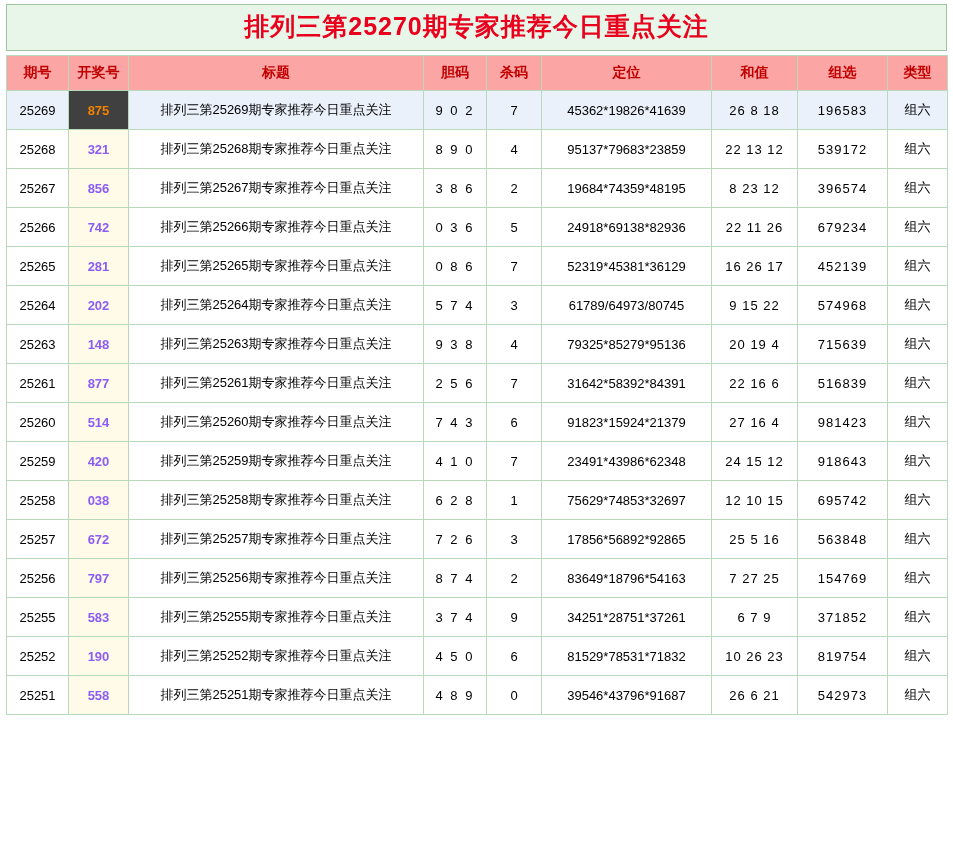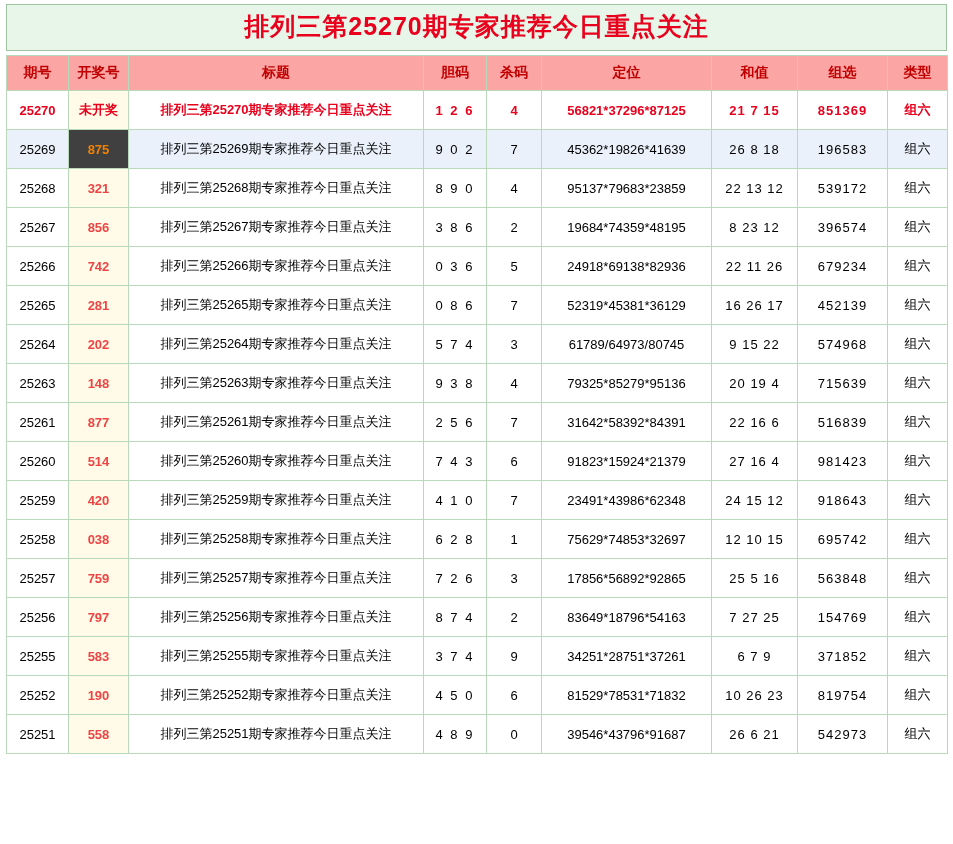--- a/index.html
+++ b/index.html
@@ -59,21 +59,21 @@
   col.c-open    { width: 60px; }
   col.c-title   { width: 295px; }
   col.c-dan     { width: 63px; }
   col.c-sha     { width: 55px; }
   col.c-ding    { width: 170px; }
   col.c-he      { width: 86px; }
   col.c-zu      { width: 90px; }
   col.c-type    { width: 60px; }
 
   td.issue { font-size: 13px; }
-  td.open  { font-weight: bold; color: #ef4444; background: #fffbe8; }
+  td.open  { font-weight: bold; color: #8b5cf6; background: #fffbe8; }
   td.title { text-align: center; font-size: 13px; }
   td.dan   { letter-spacing: 2px; }
   td.sha   { }
   td.ding  { font-size: 13px; }
   td.he    { letter-spacing: 1px; }
   td.zu    { letter-spacing: 1px; }
   td.type  { }
 
   
   tr.current td { color: #e8001c; font-weight: bold; }
@@ -112,31 +112,20 @@
         <th>标题</th>
         <th>胆码</th>
         <th>杀码</th>
         <th>定位</th>
         <th>和值</th>
         <th>组选</th>
         <th>类型</th>
       </tr>
     </thead>
     <tbody id="tbody">
-        <tr class="current">
-          <td class="issue">25270</td>
-          <td class="open">未开奖</td>
-          <td class="title">排列三第25270期专家推荐今日重点关注</td>
-          <td class="dan">1 2 6</td>
-          <td class="sha">4</td>
-          <td class="ding">56821*37296*87125</td>
-          <td class="he">21 7 15</td>
-          <td class="zu">851369</td>
-          <td class="type">组六</td>
-        </tr>
         <tr class="alt">
           <td class="issue">25269</td>
           <td class="open">875</td>
           <td class="title">排列三第25269期专家推荐今日重点关注</td>
           <td class="dan">9 0 2</td>
           <td class="sha">7</td>
           <td class="ding">45362*19826*41639</td>
           <td class="he">26 8 18</td>
           <td class="zu">196583</td>
           <td class="type">组六</td>
@@ -246,21 +235,21 @@
           <td class="title">排列三第25258期专家推荐今日重点关注</td>
           <td class="dan">6 2 8</td>
           <td class="sha">1</td>
           <td class="ding">75629*74853*32697</td>
           <td class="he">12 10 15</td>
           <td class="zu">695742</td>
           <td class="type">组六</td>
         </tr>
         <tr>
           <td class="issue">25257</td>
-          <td class="open">759</td>
+          <td class="open">672</td>
           <td class="title">排列三第25257期专家推荐今日重点关注</td>
           <td class="dan">7 2 6</td>
           <td class="sha">3</td>
           <td class="ding">17856*56892*92865</td>
           <td class="he">25 5 16</td>
           <td class="zu">563848</td>
           <td class="type">组六</td>
         </tr>
         <tr>
           <td class="issue">25256</td>

